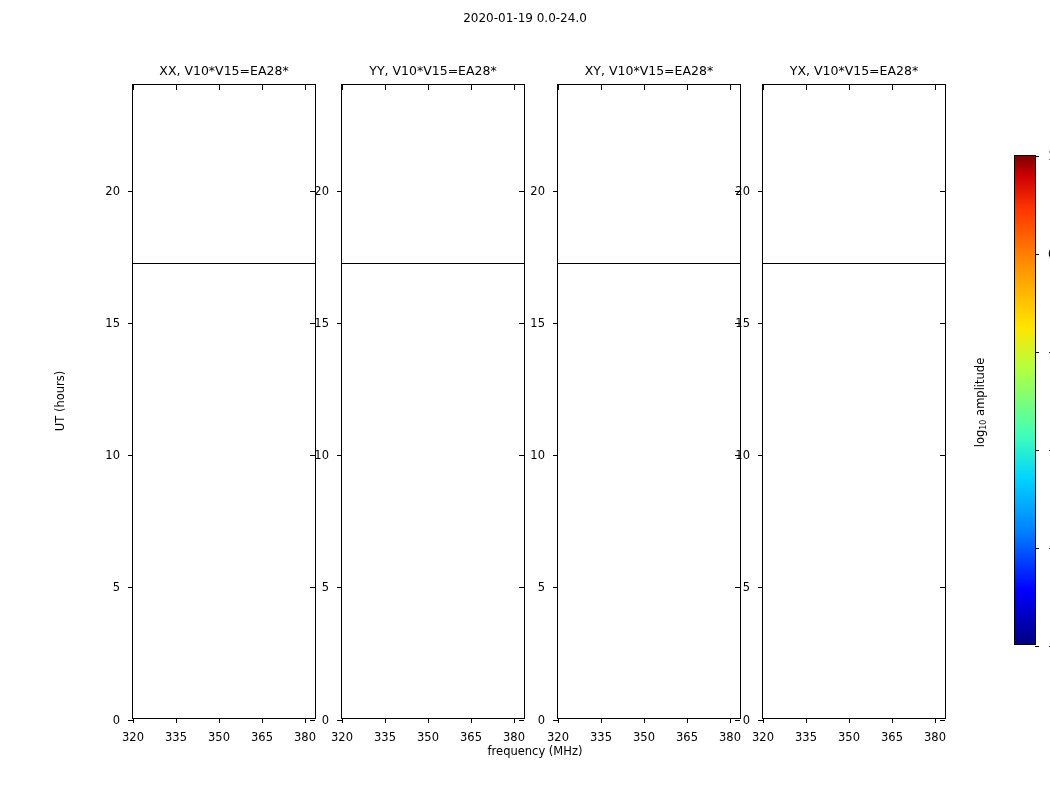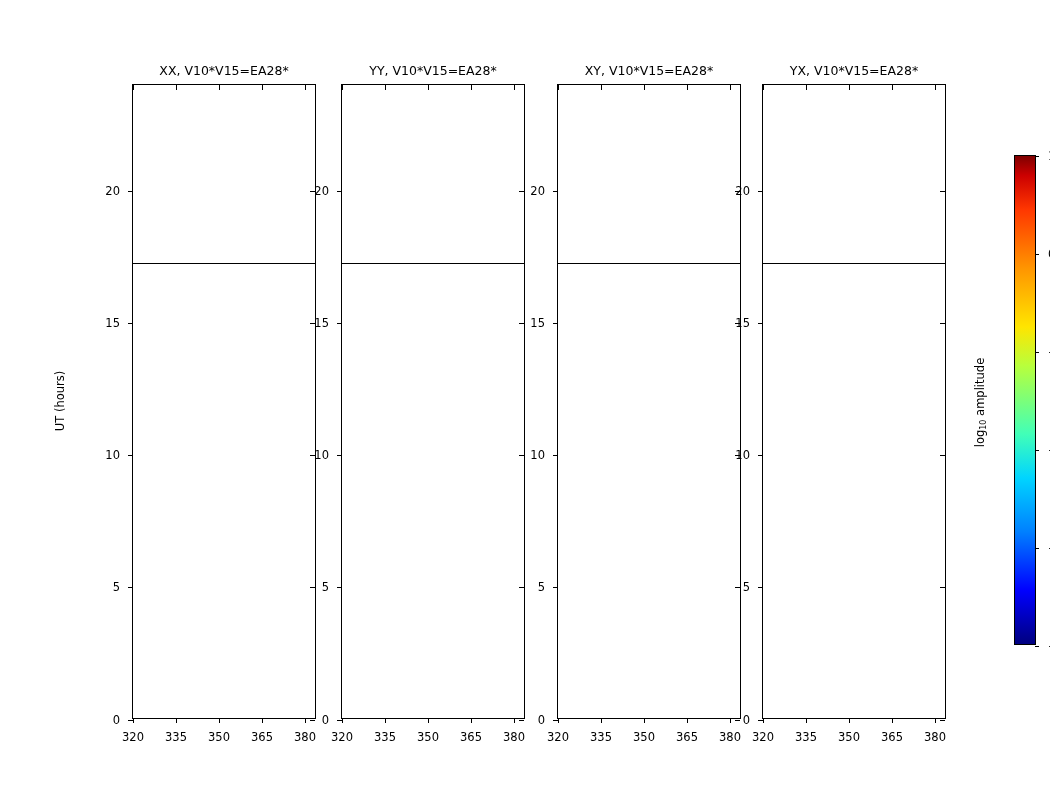--- a/index.html
+++ b/index.html
@@ -141,20 +141,21 @@
   .sub {
     font-size: 8px;
     vertical-align: -2px;
   }
 </style>
 </head>
 <body>
 
 <div id="figure">
 
+  <div class="suptitle">2020-01-19 0.0-24.0</div>
 
   <div class="panel" style="left:124px; top:84px; width:184px; height:635px;margin-left:8px;">
     <div class="panel-title">XX, V10*V15=EA28*</div>
     <div class="data-line" style="top:178px;"></div>
 
     <div class="ytick" style="top:635px;">
         <span class="ytick-label">0</span>
       </div>
     <div class="ytick" style="top:502px;">
         <span class="ytick-label">5</span>
@@ -332,20 +333,21 @@
     <div class="xtick" style="left:172px;">
         <span class="xtick-label">380</span>
       </div>
     <div class="xtick-in-top" style="left:0px;"></div>
     <div class="xtick-in-top" style="left:43px;"></div>
     <div class="xtick-in-top" style="left:86px;"></div>
     <div class="xtick-in-top" style="left:129px;"></div>
     <div class="xtick-in-top" style="left:172px;"></div>
   </div>
 
+  <div class="xlabel" style="left:335px; top:744px; width:400px;">frequency (MHz)</div>
 
   <div id="colorbar" style="left:1014px; top:155px; width:22px; height:490px;
               background: linear-gradient(to top,
                 #00007f 0%, #0000ff 11%, #0080ff 23%, #00d4ff 34%,
                 #41ffb8 43%, #7cff79 50%, #b8ff3c 57%, #ffe500 65%,
                 #ff9500 77%, #ff3700 89%, #cc0000 96%, #7f0000 100%);">
     <div class="cb-tick" style="top:490px;">
         <span class="cb-tick-label">−4</span>
       </div>
     <div class="cb-tick" style="top:392px;">

